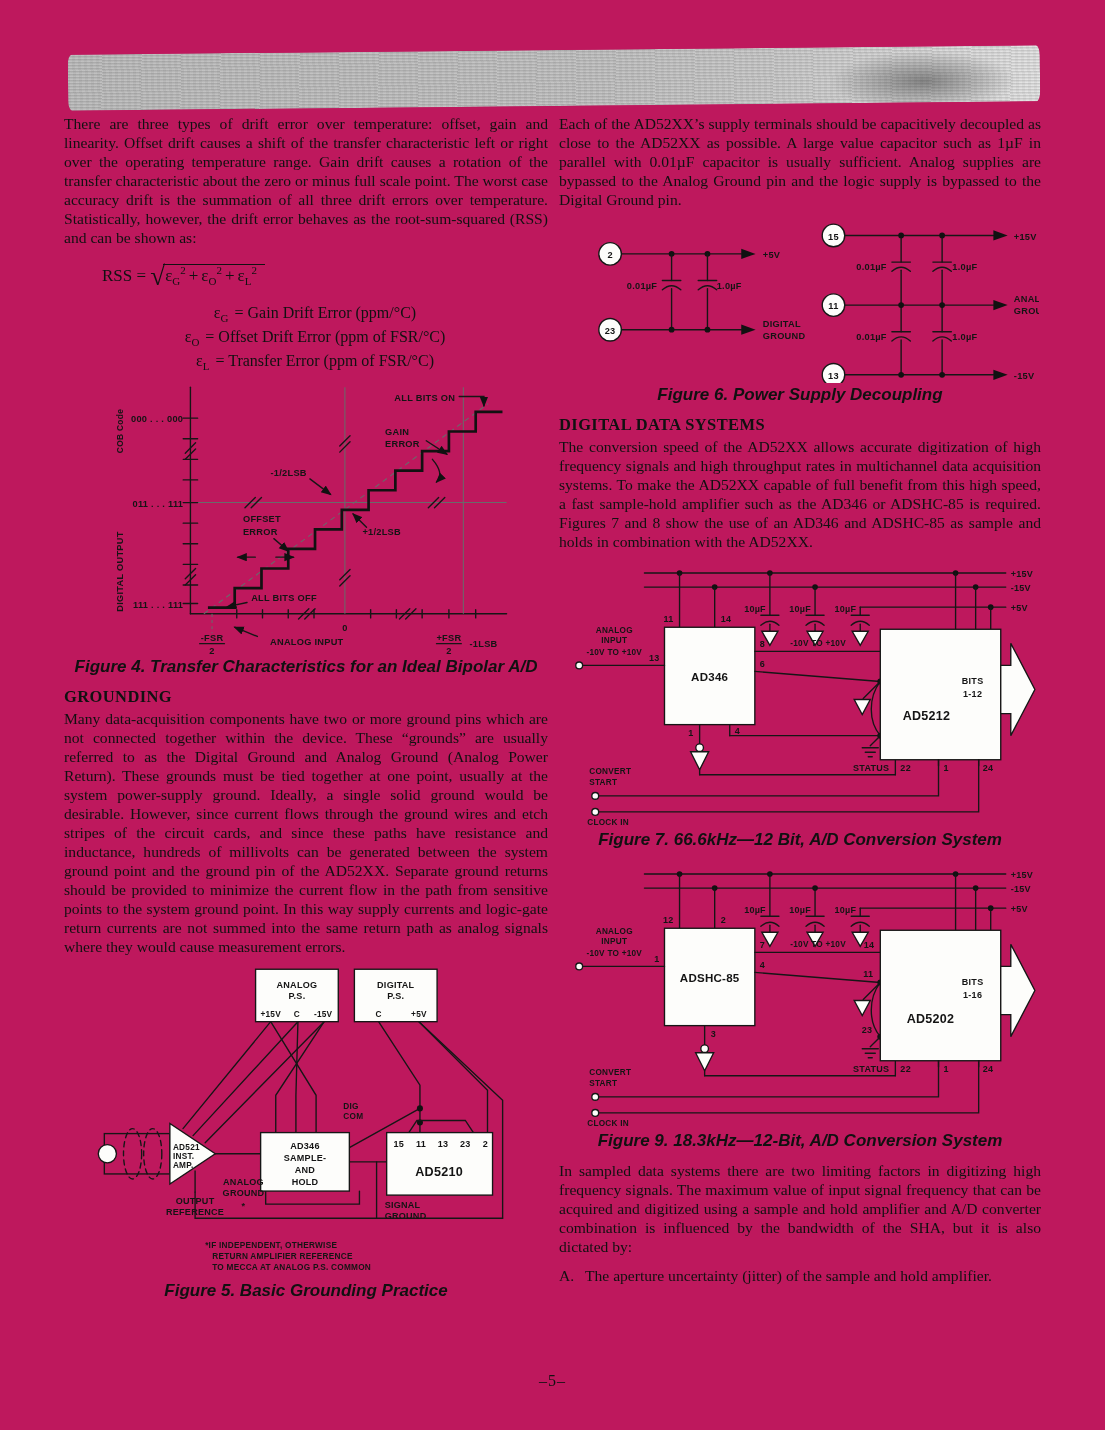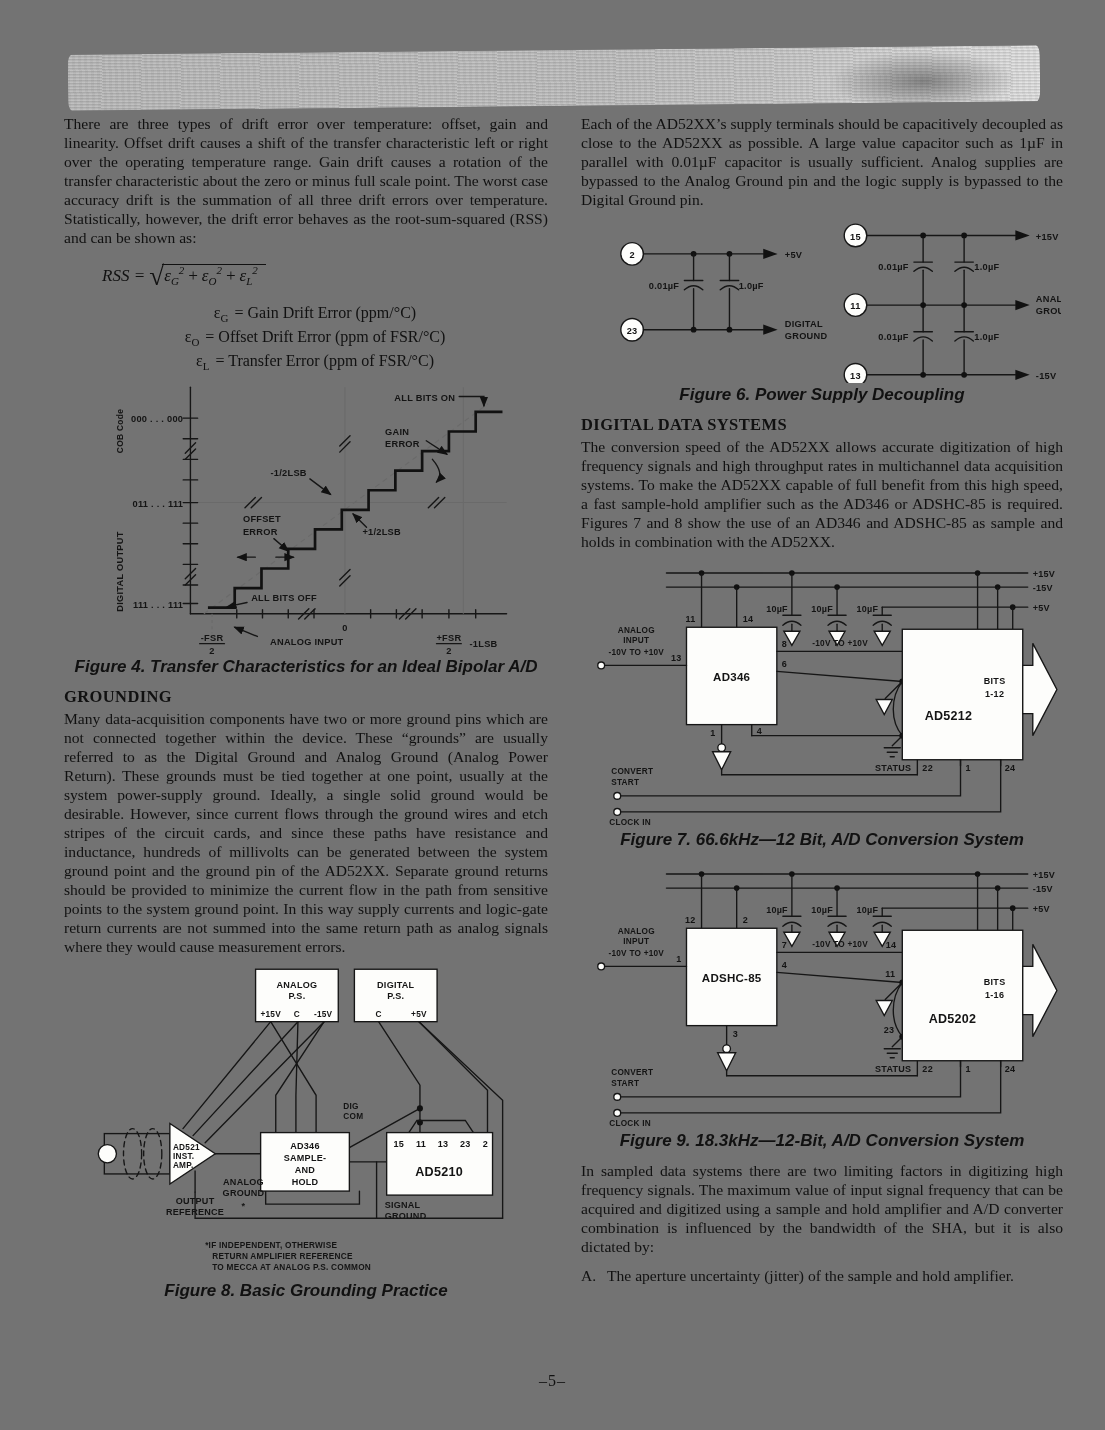--- a/index.html
+++ b/index.html
@@ -1,33 +1,33 @@
 <!DOCTYPE html>
 <html><head>
 <meta charset="utf-8">
 <style>
   html,body{margin:0;padding:0;background:#e8e8e4;}
-  .page{position:relative;width:1105px;height:1430px;margin:0 auto;background:#737373;overflow:hidden;
+  .page{position:relative;width:1105px;height:1430px;margin:0 auto;background:#be185d;overflow:hidden;
         font-family:"Liberation Serif",serif;color:#111;}
   .scan-band{position:absolute;left:68px;top:50px;width:972px;height:56px;transform:rotate(-0.55deg);
     border-radius:4px/10px;
     background:
       radial-gradient(130px 42px at 88% 62%, rgba(55,55,55,.5), rgba(0,0,0,0) 72%),
       repeating-linear-gradient(2deg, rgba(90,90,90,.20) 0 1px, rgba(210,210,210,.10) 1px 2px, rgba(140,140,140,.16) 2px 3px),
       repeating-linear-gradient(88deg, rgba(120,120,120,.12) 0 3px, rgba(185,185,185,.10) 3px 6px),
       linear-gradient(90deg,#bfbfbf 0%,#c5c5c5 55%,#cecece 72%,#dadada 84%,#ececec 100%);}
   .col{position:absolute;top:114px;}
   .col.left{left:64px;width:484px;}
-  .col.right{left:581px;width:482px;}
+  .col.right{left:559px;width:482px;}
   p.body{margin:0 0 8px 0;font-size:15.6px;line-height:1.22;text-align:justify;}
   h3.head{margin:10px 0 2px 0;font-size:16.5px;letter-spacing:.4px;font-family:"Liberation Serif",serif;}
   .caption{font-family:"Liberation Sans",sans-serif;font-style:italic;font-weight:bold;font-size:17px;
            text-align:center;margin:2px 0 10px 0;}
   
-  .formula{margin:14px 0 10px 38px;font-size:17px;font-style:italic;}
+  .formula{margin:14px 0 10px 38px;font-size:17px;}
   .f-root{font-size:27px;font-weight:400;vertical-align:-4px;letter-spacing:-2px;}
   .f-rad{border-top:1.7px solid #111;padding:1px 8px 0 2px;}
   .f-sub{font-size:11px;}
   .f-sup{font-size:11px;}
   .f-plus{padding:0 3px;}
   .defs{margin:12px 0 6px 18px;font-size:16px;}
   .defline{margin:4px 0;text-align:center;}
   .dsym sub{font-size:11px;}
   .dtext{margin-left:6px;}
   .itemA{display:flex;font-size:15.6px;line-height:1.22;margin-top:10px;}
@@ -252,21 +252,21 @@
           <text x="130" y="249" text-anchor="middle">REFERENCE</text>
           <text x="318" y="242">SIGNAL</text>
           <text x="318" y="253">GROUND</text>
         </g>
         <g>
           <text x="140" y="281" class="t8">*IF INDEPENDENT, OTHERWISE</text>
           <text x="147" y="292" class="t8">RETURN AMPLIFIER REFERENCE</text>
           <text x="147" y="303" class="t8">TO MECCA AT ANALOG P.S. COMMON</text>
         </g>
       </svg>
-      <div class="caption">Figure 8. Basic Grounding Practice</div>
+      <div class="caption">Figure 5. Basic Grounding Practice</div>
     </div>
   </div>
 
   <div class="col right">
     <p class="body">Each of the AD52XX’s supply terminals should be capacitively decoupled as close to the AD52XX as possible. A large value capacitor such as 1µF in parallel with 0.01µF capacitor is usually sufficient. Analog supplies are bypassed to the Analog Ground pin and the logic supply is bypassed to the Digital Ground pin.</p>
 
     <div class="figwrap">
       <svg viewBox="0 0 440 162" width="452" height="166" style="margin-left:28px">
         <g>
           <circle class="op" cx="22" cy="36" r="11"></circle>

